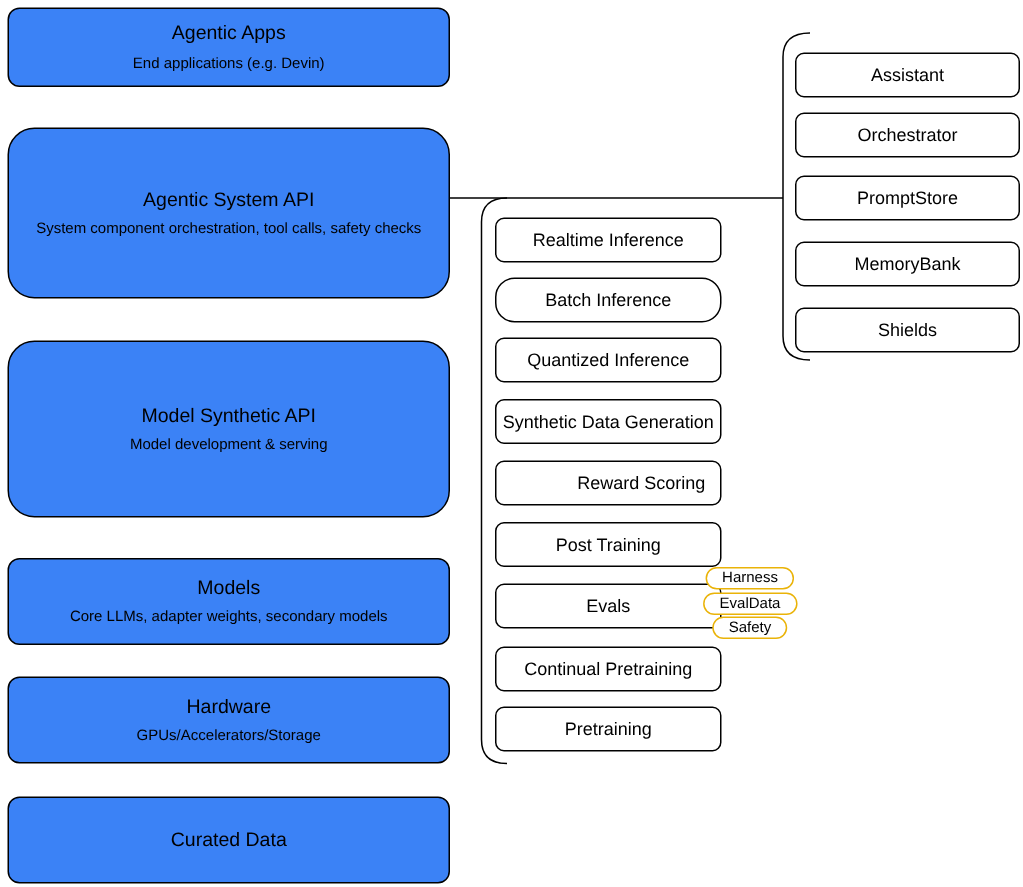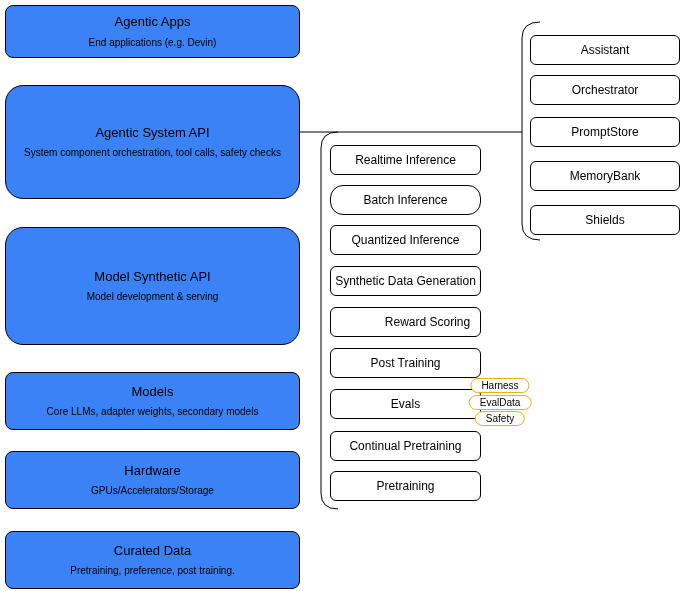--- a/index.html
+++ b/index.html
@@ -132,21 +132,20 @@
     <div class="subtitle">Core LLMs, adapter weights, secondary models</div>
   </div>
 
   <div class="node left-node" style="top:451px;height:58px;">
     <div class="title">Hardware</div>
     <div class="subtitle">GPUs/Accelerators/Storage</div>
   </div>
 
   <div class="node left-node" style="top:531px;height:58px;">
     <div class="title">Curated Data</div>
-    <div class="subtitle">Pretraining, preference, post training.</div>
   </div>
 
   <div class="mid-node" style="top:145px;">Realtime Inference</div>
   <div class="mid-node" style="top:185px;border-radius:13px;">Batch Inference</div>
   <div class="mid-node" style="top:225px;">Quantized Inference</div>
   <div class="mid-node" style="top:266px;">Synthetic Data Generation</div>
   <div class="mid-node" style="top:307px;padding-left:44px;">Reward Scoring</div>
   <div class="mid-node" style="top:348px;">Post Training</div>
   <div class="mid-node" style="top:389px;">Evals</div>
   <div class="mid-node" style="top:431px;">Continual Pretraining</div>

